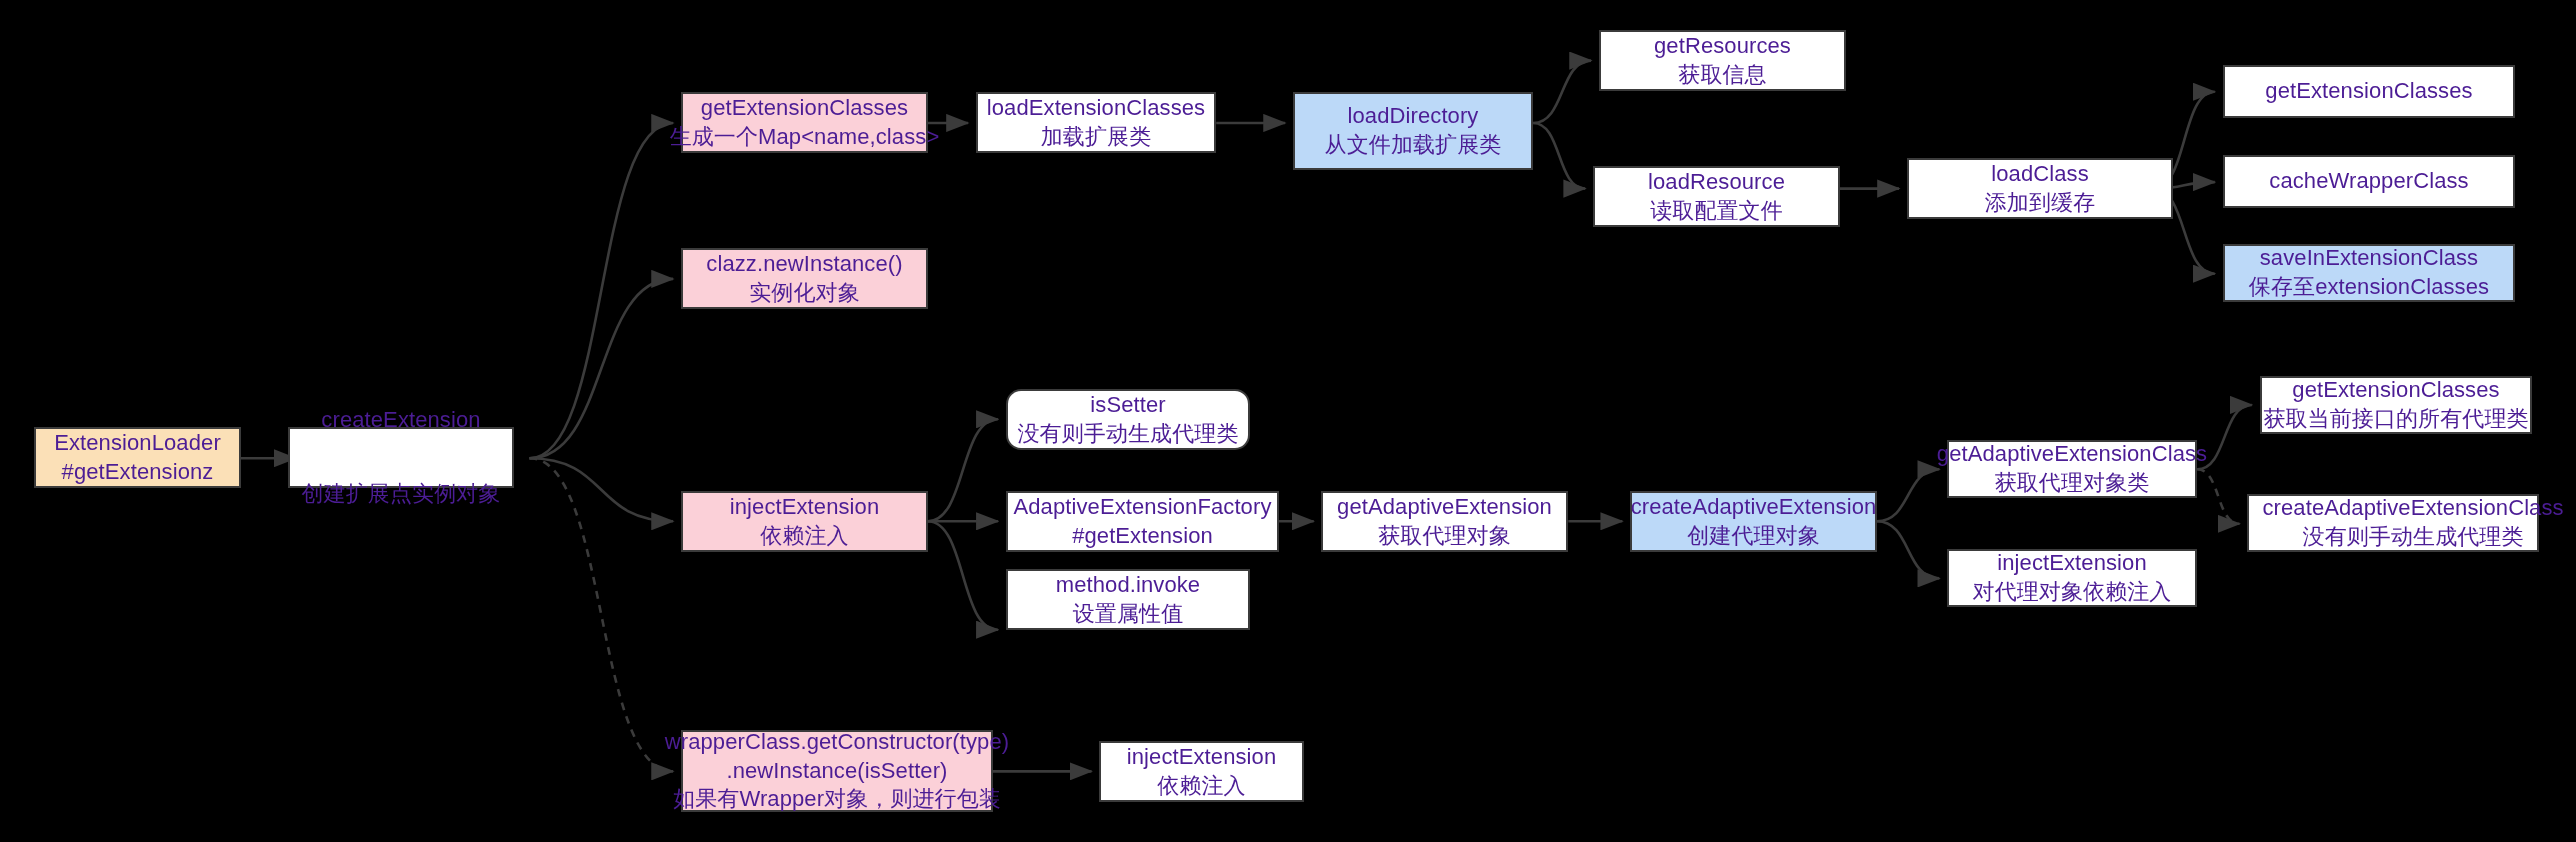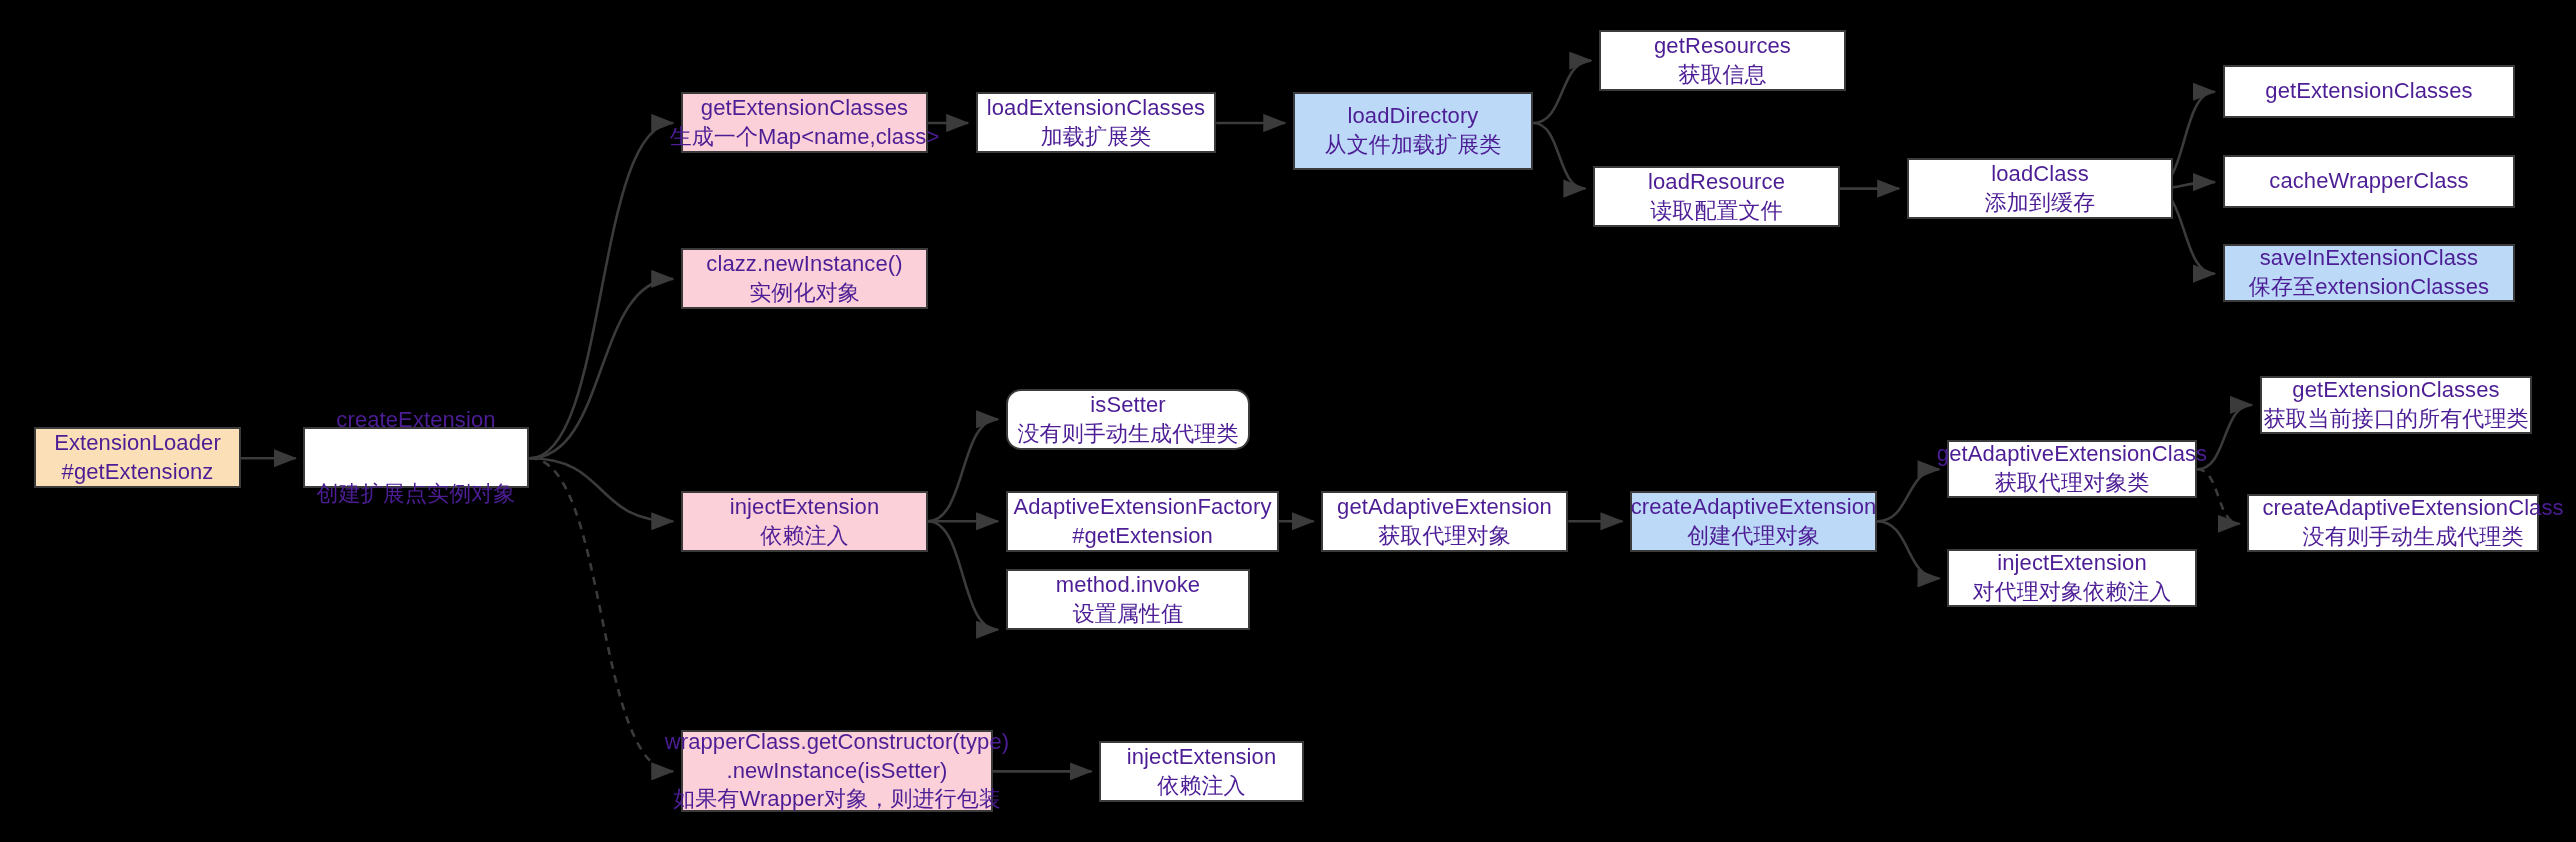--- a/index.html
+++ b/index.html
@@ -80,21 +80,21 @@
         <path d="M 3382 722 C 3428.2 722, 3419.8 623, 3466 623" fill="none" stroke="#3b3b3b" stroke-width="4" marker-end="url(#arrowhead)"></path>
         <path d="M 3382 722 C 3417.75 722, 3411.25 806, 3447 806" fill="none" stroke="#3b3b3b" stroke-width="4" stroke-dasharray="12 10" marker-end="url(#arrowhead)"></path>
         <path d="M 1528 1187 L 1680 1187" fill="none" stroke="#3b3b3b" stroke-width="4" marker-end="url(#arrowhead)"></path>
       </g>
   </svg>
   <div id="nodes-layer">
       <div class="node orange" style="left: 34px; top: 427px; width: 207px; height: 61px;">
         <span class="ln">ExtensionLoader</span>
         <span class="ln">#getExtensionz</span>
       </div>
-      <div class="node white" style="left: 303px; top: 427px; width: 226px; height: 61px; gap: 45px;">
+      <div class="node white" style="left: 288px; top: 427px; width: 226px; height: 61px; gap: 45px;">
         <span class="ln">createExtension</span>
         <span class="ln">创建扩展点实例对象</span>
       </div>
       <div class="node pink" style="left: 681px; top: 92px; width: 247px; height: 61px;">
         <span class="ln">getExtensionClasses</span>
         <span class="ln">生成一个Map&lt;name,class&gt;</span>
       </div>
       <div class="node white" style="left: 976px; top: 92px; width: 240px; height: 61px;">
         <span class="ln">loadExtensionClasses</span>
         <span class="ln">加载扩展类</span>

